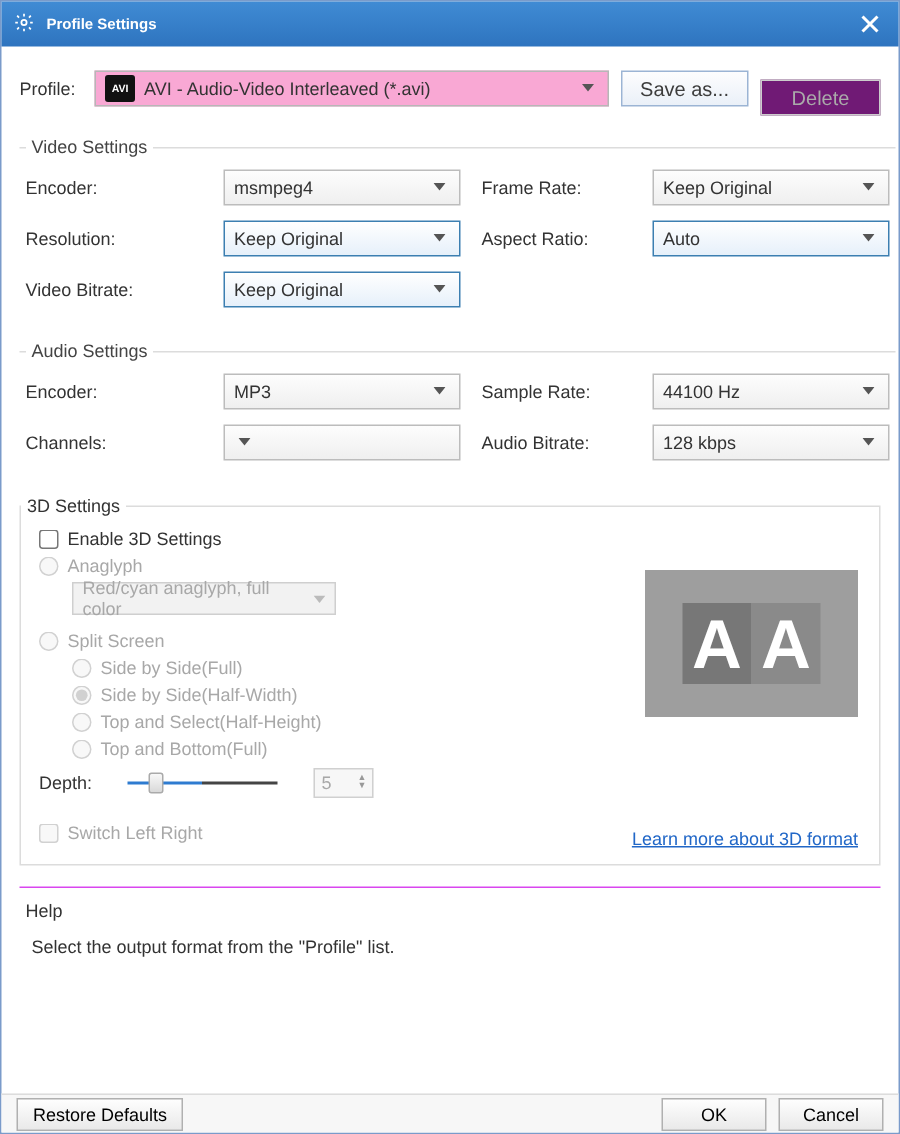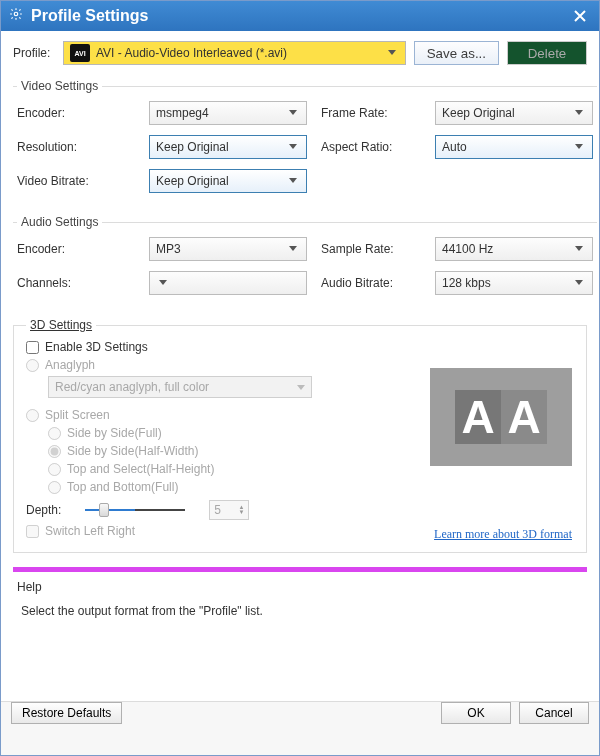--- a/index.html
+++ b/index.html
@@ -1,76 +1,76 @@
 <!DOCTYPE html>
 <html><head>
 <meta charset="utf-8">
 <style>
   * { box-sizing: border-box; margin: 0; padding: 0; }
   body { font-family: "Segoe UI", Tahoma, Arial, sans-serif; font-size: 12px; background: #fff; color: #333; }
   .window { width: 600px; height: 756px; border: 1px solid #7a9bca; display: flex; flex-direction: column; }
-  .titlebar { height: 30px; background: linear-gradient(to bottom, #408bd4, #2e74bf); color: #fff; display: flex; align-items: center; padding: 0 8px; font-size: 16px; }
+  .titlebar { height: 30px; background: linear-gradient(to bottom, #408bd4, #2e74bf); color: #fff; display: flex; align-items: center; padding: 0 8px; font-size: 10px; }
   .titlebar .ticon svg { width: 14px; height: 14px; margin-right: 8px; }
   .titlebar .title { flex: 1; font-weight: 600; }
   .titlebar .close { width: 22px; height: 22px; display: flex; align-items: center; justify-content: center; cursor: pointer; }
   .titlebar .close svg { width: 12px; height: 12px; }
 
   .client { flex: 1; padding: 10px 12px 0 12px; display: flex; flex-direction: column; overflow: hidden; }
   .profile-row { display: flex; align-items: center; gap: 8px; margin-bottom: 14px; }
   .profile-label { width: 42px; }
-  .profile-select { flex: 1; height: 24px; border: 1px solid #b7b7b7; background: #fde047; display: flex; align-items: center; padding: 0 6px; gap: 6px; }
+  .profile-select { flex: 1; height: 24px; border: 1px solid #b7b7b7; background: #f9a8d4; display: flex; align-items: center; padding: 0 6px; gap: 6px; }
   .profile-select .avi-ico { width: 20px; height: 18px; background: #111; border-radius: 2px; display: flex; align-items: center; justify-content: center; color: #fff; font-size: 7px; font-weight: bold; }
   .profile-select .ptxt { flex: 1; white-space: nowrap; overflow: hidden; }
   .profile-select .caret, .combo .caret { width: 14px; display: flex; align-items: center; justify-content: center; }
   .caret svg { width: 8px; height: 6px; }
 
   .action-btn { height: 24px; min-width: 80px; padding: 0 12px; border: 1px solid #9bb4d4; background: linear-gradient(to bottom, #fdfdfe, #eaf0f8); color: #3c3c3c; cursor: pointer; }
-  .action-btn:disabled { color: #aaa; border-color: #ccc; background: #14532d; cursor: default; }
+  .action-btn:disabled { color: #aaa; border-color: #ccc; background: #701a75; cursor: default; margin-top: 12px; }
 
   fieldset { border: 1px solid #dcdcdc; border-left: none; border-right: none; border-bottom: none; padding: 8px 4px 18px 4px; margin-bottom: 4px; position: relative; }
   fieldset legend { padding: 0 4px; color: #444; }
 
   .grid2 { display: grid; grid-template-columns: 118px 158px 100px 158px; gap: 10px 14px; align-items: center; }
   .grid2 .lbl { text-align: left; color: #333; }
   .combo { height: 24px; border: 1px solid #bcbcbc; background: linear-gradient(to bottom, #fdfdfd, #efefef); display: flex; align-items: center; padding: 0 6px; }
   .combo .val { flex: 1; color: #333; }
   .combo.accent { border: 1px solid #3c7fb1; background: linear-gradient(to bottom, #fff, #e6f0fa); }
 
   .settings3d { border: 1px solid #dcdcdc; padding: 10px 12px 10px 12px; position: relative; }
-  .settings3d .section-title { position: absolute; top: -8px; left: 12px; background: #fff; padding: 0 4px; text-decoration: underline; }
+  .settings3d .section-title { position: absolute; top: -8px; left: 0; background: #fff; padding: 0 4px; }
   .chkrow, .rdiorow { display: flex; align-items: center; gap: 6px; margin: 4px 0; }
   .dis { color: #a8a8a8; }
   .sub { margin-left: 22px; }
 
   input[type=checkbox], input[type=radio] { accent-color: #3c7fb1; }
 
-  .anaglyph-combo { height: 22px; width: 264px; border: 1px solid #cfcfcf; background: #f2f2f2; display: flex; align-items: center; padding: 0 6px; margin: 4px 0 10px 22px; }
+  .anaglyph-combo { height: 22px; width: 176px; border: 1px solid #cfcfcf; background: #f2f2f2; display: flex; align-items: center; padding: 0 6px; margin: 4px 0 10px 22px; }
   .anaglyph-combo .val { flex: 1; }
 
   .preview-box { position: absolute; right: 14px; top: 42px; width: 142px; height: 98px; background: #9e9e9e; display: flex; align-items: center; justify-content: center; }
   .preview-box .inner { display: flex; }
   .preview-box .inner span { font-size: 46px; font-weight: 700; color: #fff; width: 46px; text-align: center; }
   .preview-box .inner span:first-child { background: #777; }
   .preview-box .inner span:last-child { background: #8a8a8a; }
 
   .depth-row { display: flex; align-items: center; gap: 24px; margin-top: 6px; }
   .slider-wrap { width: 100px; height: 14px; position: relative; }
   .slider-track { position: absolute; top: 6px; left: 0; right: 0; height: 2px; background: linear-gradient(to right, #2e7bd0 0 50%, #444 50%); }
   .slider-thumb { position: absolute; top: 0; left: 14px; width: 10px; height: 14px; background: linear-gradient(to bottom, #f8f8f8, #d9d9d9); border: 1px solid #aaa; border-radius: 2px; }
   .spin { height: 20px; width: 40px; border: 1px solid #d0d0d0; background: #f7f7f7; display: flex; align-items: center; padding: 0 4px; gap: 4px; }
   .spin .num { flex: 1; }
   .spin .arrows { display: flex; flex-direction: column; line-height: 5px; font-size: 6px; color: #999; }
 
-  .learn-link { position: absolute; right: 14px; bottom: 10px; color: #2167c7; text-decoration: underline; cursor: pointer; font-family: Liberation Serif, serif; }
-
-  .help-box { border-top: 5px solid #d946ef; padding-top: 8px; margin-top: 4px; color: #333; }
+  .learn-link { position: absolute; right: 14px; bottom: 10px; color: #2167c7; text-decoration: underline; cursor: pointer; }
+
+  .help-box { border-top: 1px solid #d946ef; padding-top: 8px; margin-top: 4px; color: #333; }
   .help-box .help-label { margin-bottom: 10px; margin-left: 4px; }
   .help-box .help-text { margin-left: 8px; }
 
-  .footer { height: 54px; border-top: 1px solid #dcdcdc; background: #f7f7f7; display: flex; align-items: flex-start; padding: 0 10px; gap: 8px; }
+  .footer { height: 26px; border-top: 1px solid #dcdcdc; background: #f7f7f7; display: flex; align-items: center; padding: 0 10px; gap: 8px; }
   .footer .spacer { flex: 1; }
   .footer button { height: 22px; min-width: 70px; padding: 0 10px; border: 1px solid #b0b0b0; background: linear-gradient(to bottom, #fefefe, #e9e9e9); cursor: pointer; font-size: 12px; }
   .footer button:first-child { min-width: 110px; }
 </style>
 </head>
 <body>
 
 <div class="window">
   <div class="titlebar">
     <span class="ticon">
@@ -246,21 +246,21 @@
         <div class="slider-wrap">
           <div class="slider-track"></div>
           <div class="slider-thumb"></div>
         </div>
         <div class="spin dis">
           <span class="num">5</span>
           <span class="arrows">▲<br>▼</span>
         </div>
       </div>
 
-      <div class="chkrow dis" style="margin-top:4px;">
+      <div class="chkrow dis" style="margin-top:16px;">
         <input type="checkbox" disabled="" style="">
         <span>Switch Left Right</span>
       </div>
 
       <div class="preview-box">
         <div class="inner">
             <span>A</span>
             <span>A</span>
           </div>
       </div>

